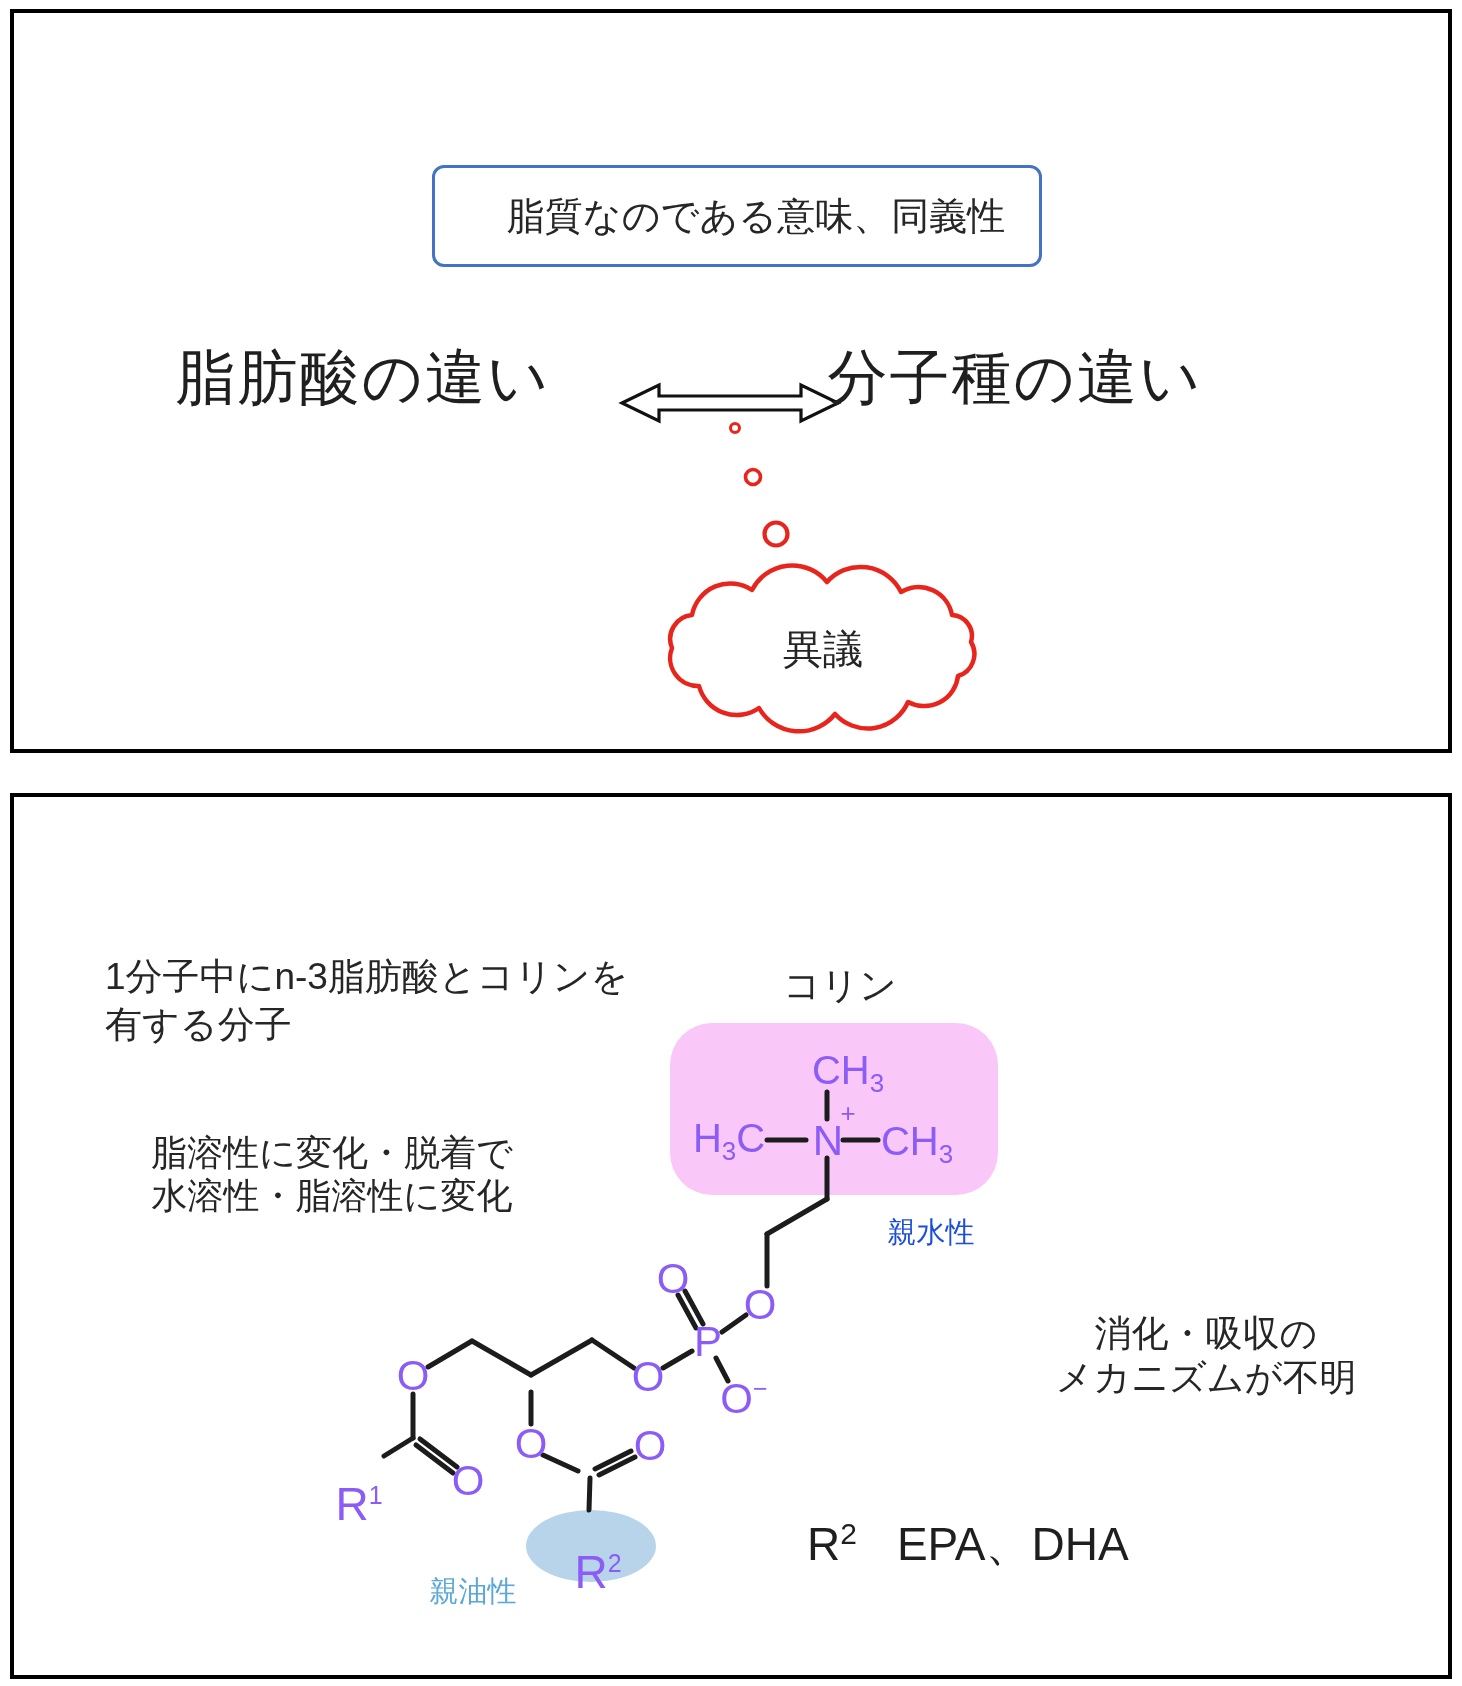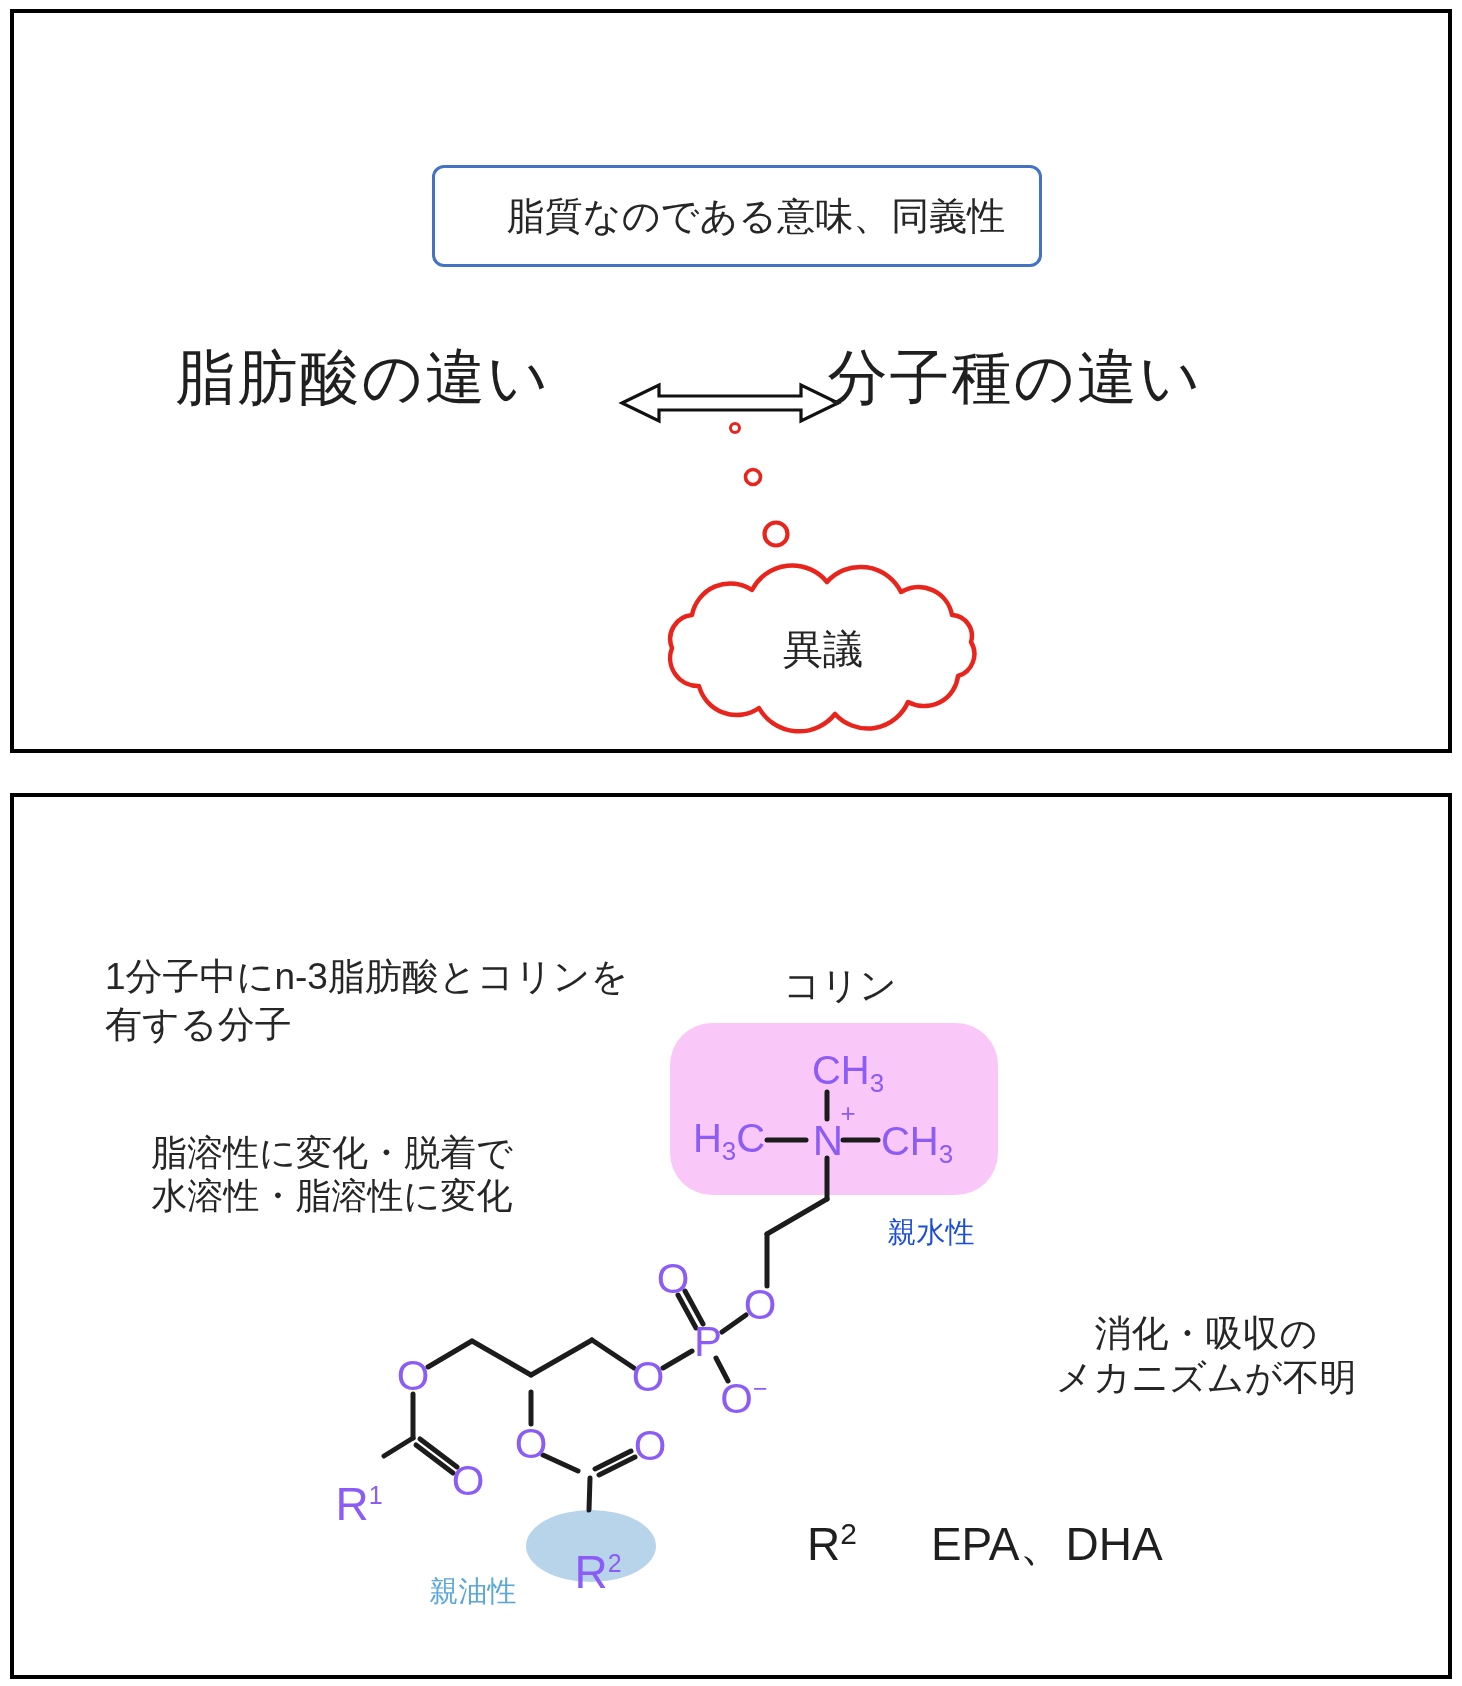--- a/index.html
+++ b/index.html
@@ -20,21 +20,21 @@
   .atom{position:absolute;z-index:3;transform:translate(-50%,-50%);font-size:42px;color:#8b5cf6;line-height:1;white-space:nowrap;}
   .f40{font-size:40px;}
   .f26{font-size:26px;}
   .f46{font-size:46px;margin-top:24px;}
   .atom sub{font-size:26px;vertical-align:-8px;line-height:1;}
   .atom sup{font-size:25px;vertical-align:16px;line-height:1;}
   .hydro{font-size:29px;color:#1d4ed8;}
   .lipo{font-size:29px;color:#5aa7d8;}
   .note{position:absolute;z-index:3;font-size:46px;color:#1f1f1f;white-space:nowrap;}
   .note sup{font-size:30px;vertical-align:16px;}
-  .note .vals{margin-left:74px;}
+  .note .vals{margin-left:40px;}
 </style>
 </head>
 <body>
 
 <div id="page">
 
   <div id="panel1" class="panel"></div>
   <div id="panel2" class="panel"></div>
 
   <svg id="overlay" viewBox="0 0 1462 1686" xmlns="http://www.w3.org/2000/svg">

